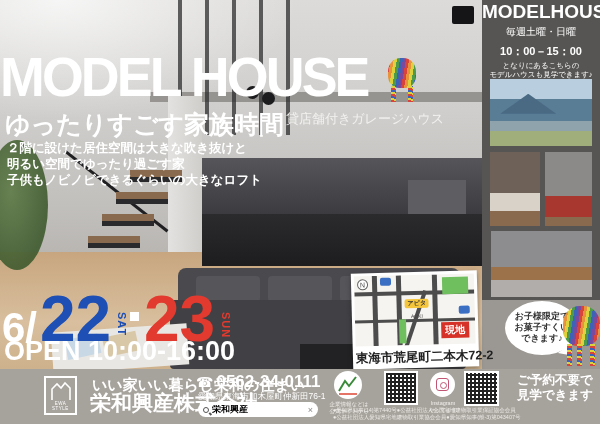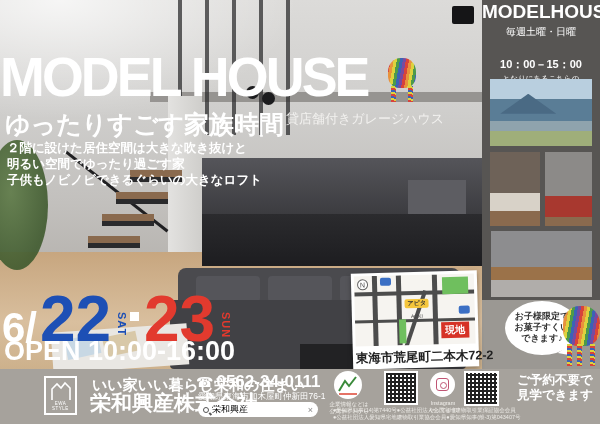--- a/index.html
+++ b/index.html
@@ -60,21 +60,21 @@
   #date-sep { left:128px; top:22px; width:9px; height:9px; background:#fff; }
   #date-day2 { left:142px; top:-8px; font-size:64px; font-weight:800; color:#e23a2e; }
   #date-day2-suffix { left:218px; top:22px; color:#e23a2e; }
   #open-hours { left:4px; top:336px; color:#fff; font-size:27px; font-weight:800; white-space:nowrap; }
 
   
   #sidebar { left:482px; top:0; width:118px; height:300px; background:#575553; color:#fff; text-align:center; }
   #sb-category { margin-top:9px; font-size:9.5px; letter-spacing:1px; }
   #sb-title { margin-top:1px; font-size:19px; font-weight:800; letter-spacing:0; }
   #sb-schedule { margin-top:2px; font-size:10px; }
-  #sb-hours { margin-top:18px; font-size:11px; font-weight:bold; }
+  #sb-hours { margin-top:5px; font-size:11px; font-weight:bold; }
   #sb-note { margin-top:2px; font-size:7.5px; line-height:9px; }
   .sb-photo { position:absolute; background:#777; }
   #sb-photo-exterior { left:8px; top:79px; width:102px; height:67px;
     background:linear-gradient(180deg,#b9cfdf 0 30%,#5a7d96 30% 62%,#8fa3ad 62% 78%,#9fae7a 78%); }
   #sb-photo-exterior::after { content:""; position:absolute; left:10%; top:22%; width:55%; height:30%;
     background:#4a6a84; clip-path:polygon(0 100%,50% 0,100% 100%); }
   #sb-photo-entry { left:8px; top:152px; width:50px; height:74px;
     background:linear-gradient(180deg,#6e6258 0 55%,#d8d2c8 55% 80%,#8a6a4e 80%); }
   #sb-photo-living { left:63px; top:152px; width:47px; height:74px;
     background:linear-gradient(180deg,#8c8a88 0 60%,#a8382f 60% 88%,#8a6a4e 88%); }
@@ -112,21 +112,21 @@
   #logo-box { left:44px; top:7px; width:33px; height:39px; border:2px solid #fff; text-align:center; }
   #logo-box svg { display:block; margin:3px auto 0; }
   #logo-label { font-size:4.5px; letter-spacing:.5px; }
   #footer-tagline { left:92px; top:7px; font-size:15px; font-weight:bold; white-space:nowrap; }
   #footer-company { left:90px; top:20px; font-size:21px; font-weight:800; white-space:nowrap; }
   #phone-row { left:196px; top:3px; font-size:17px; font-weight:800; white-space:nowrap; }
   #phone-row .ph-icon { font-size:14px; margin-right:3px; }
   #footer-address { left:198px; top:22px; font-size:8.5px; white-space:nowrap; }
   #search-box { left:198px; top:33px; width:120px; height:15px; background:#fff; border-radius:8px;
     display:flex; align-items:center; padding:0 5px; color:#333; }
-  #search-box input { border:0; outline:0; flex:1; font-size:9px; font-weight:normal; background:transparent; width:80px; }
+  #search-box input { border:0; outline:0; flex:1; font-size:9px; font-weight:bold; background:transparent; width:80px; }
   .mag-icon { width:6px; height:6px; border:1.5px solid #555; border-radius:50%; position:relative; margin-right:3px; }
   .mag-icon::after { content:""; position:absolute; left:5px; top:5px; width:3px; height:1.5px; background:#555; transform:rotate(45deg); }
   #search-close { color:#888; font-size:9px; }
   .foot-cap { font-size:5.5px; line-height:6.5px; text-align:center; color:#f2f0ec; }
   #site-circle { left:334px; top:2px; width:28px; height:28px; background:#fff; border-radius:50%; }
   #site-caption { left:328px; top:32px; width:42px; }
   .qr { background:
     repeating-linear-gradient(0deg,#222 0 2px,transparent 2px 4px),
     repeating-linear-gradient(90deg,#222 0 2px,#fff 2px 4px);
     border:2px solid #fff; }

